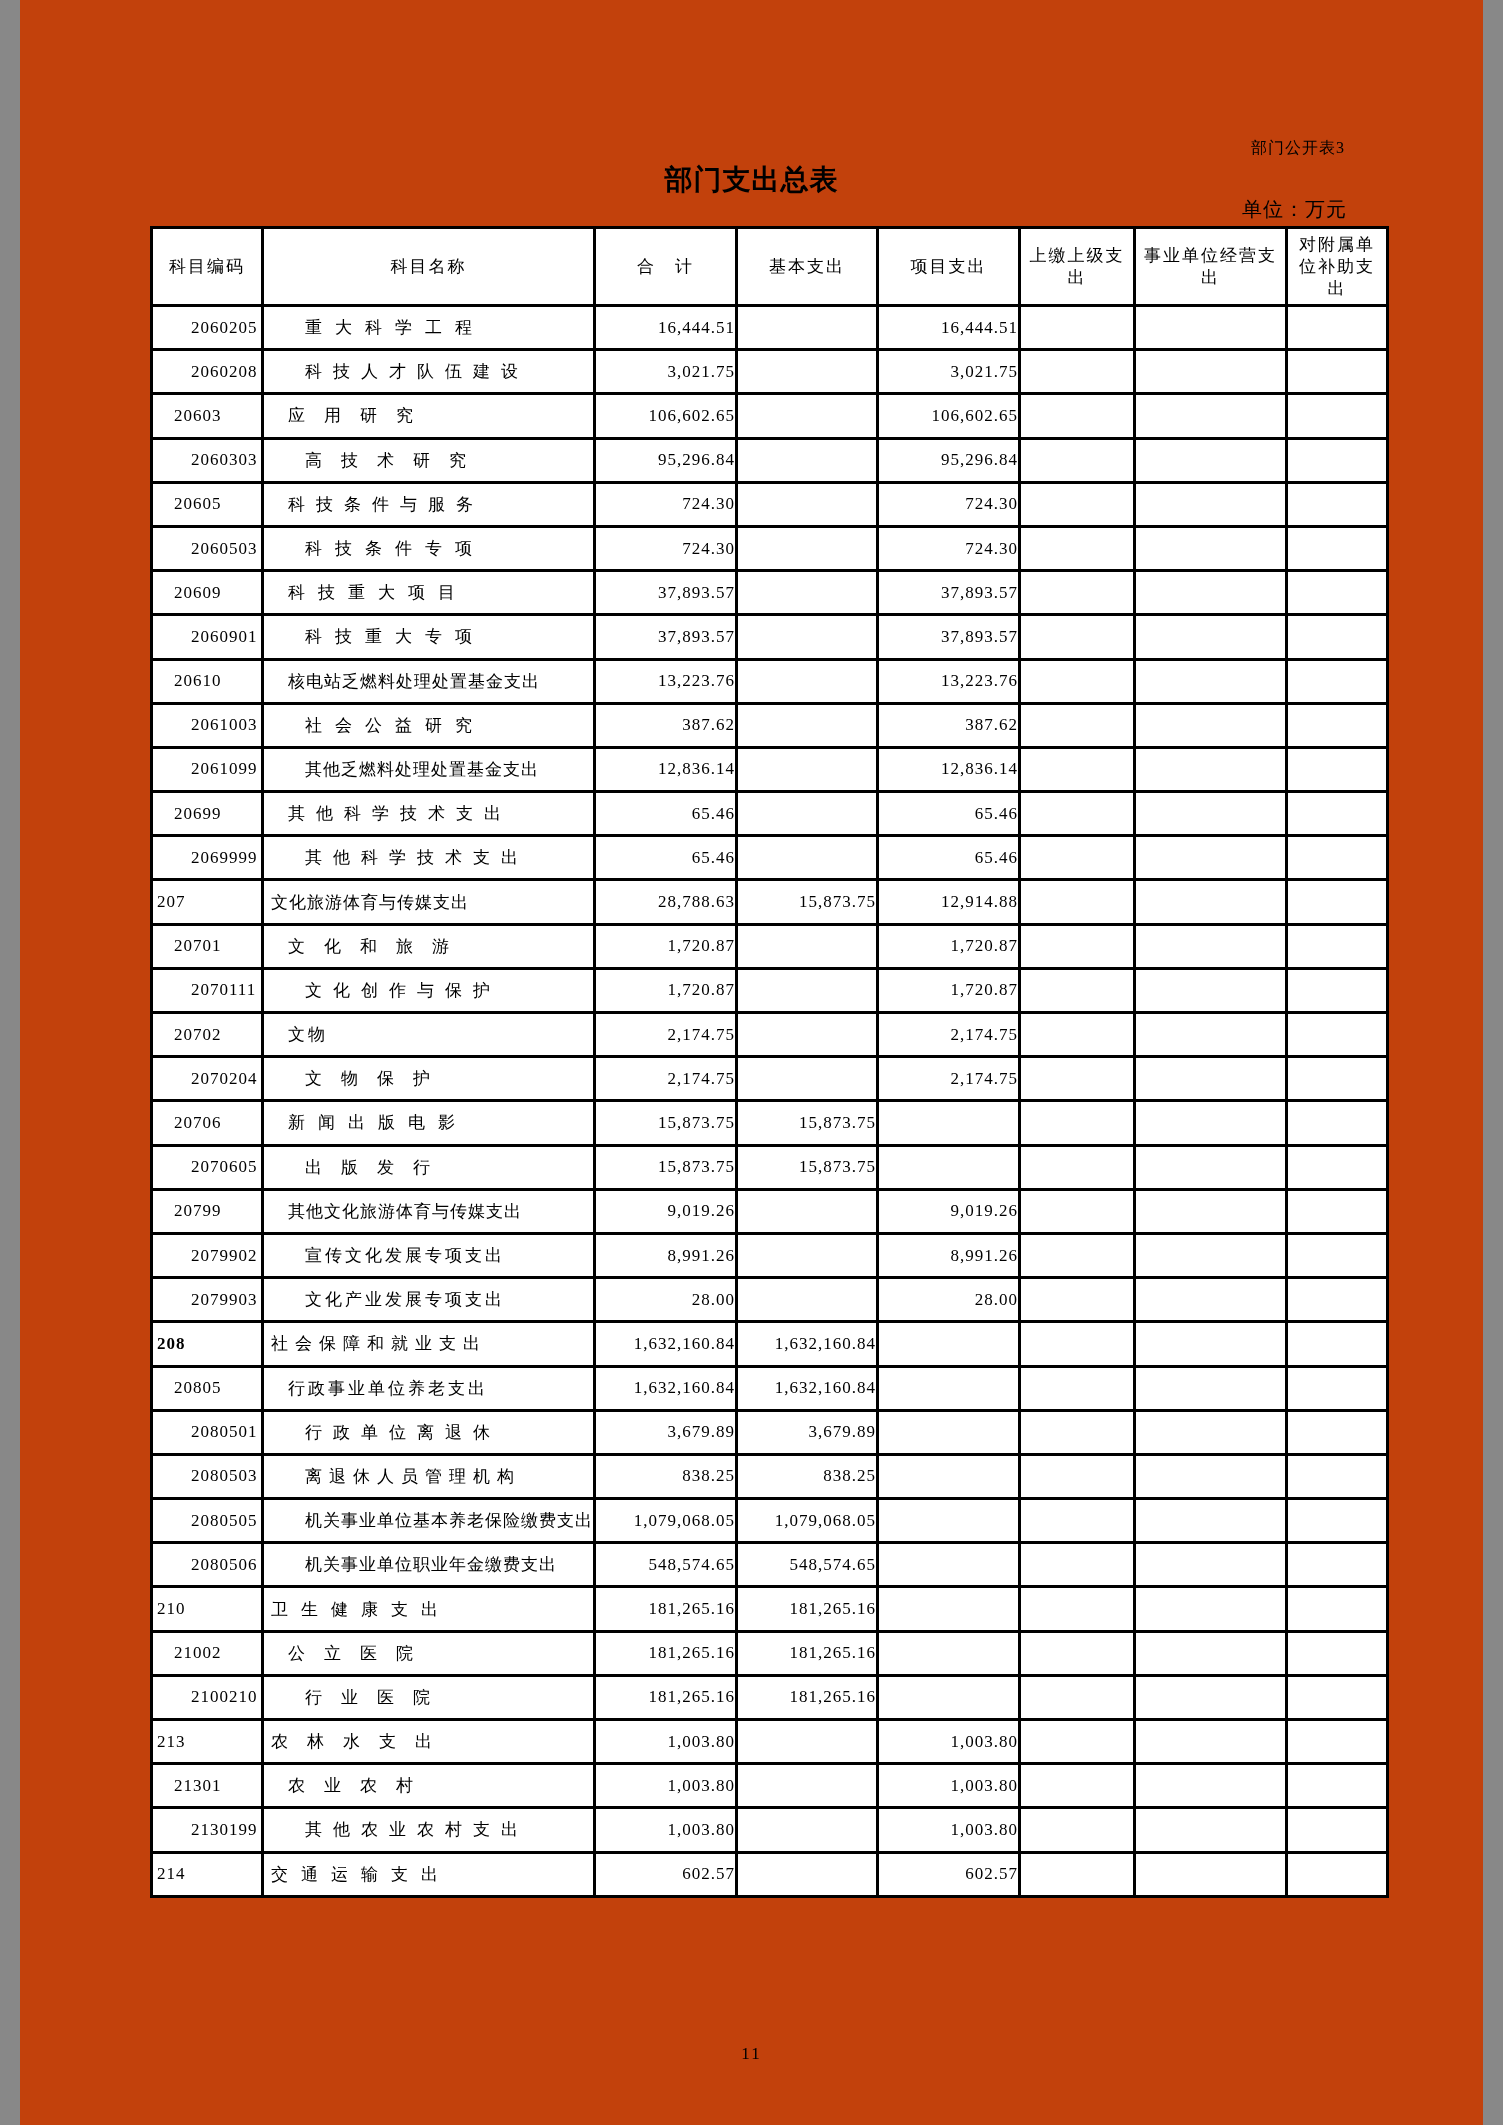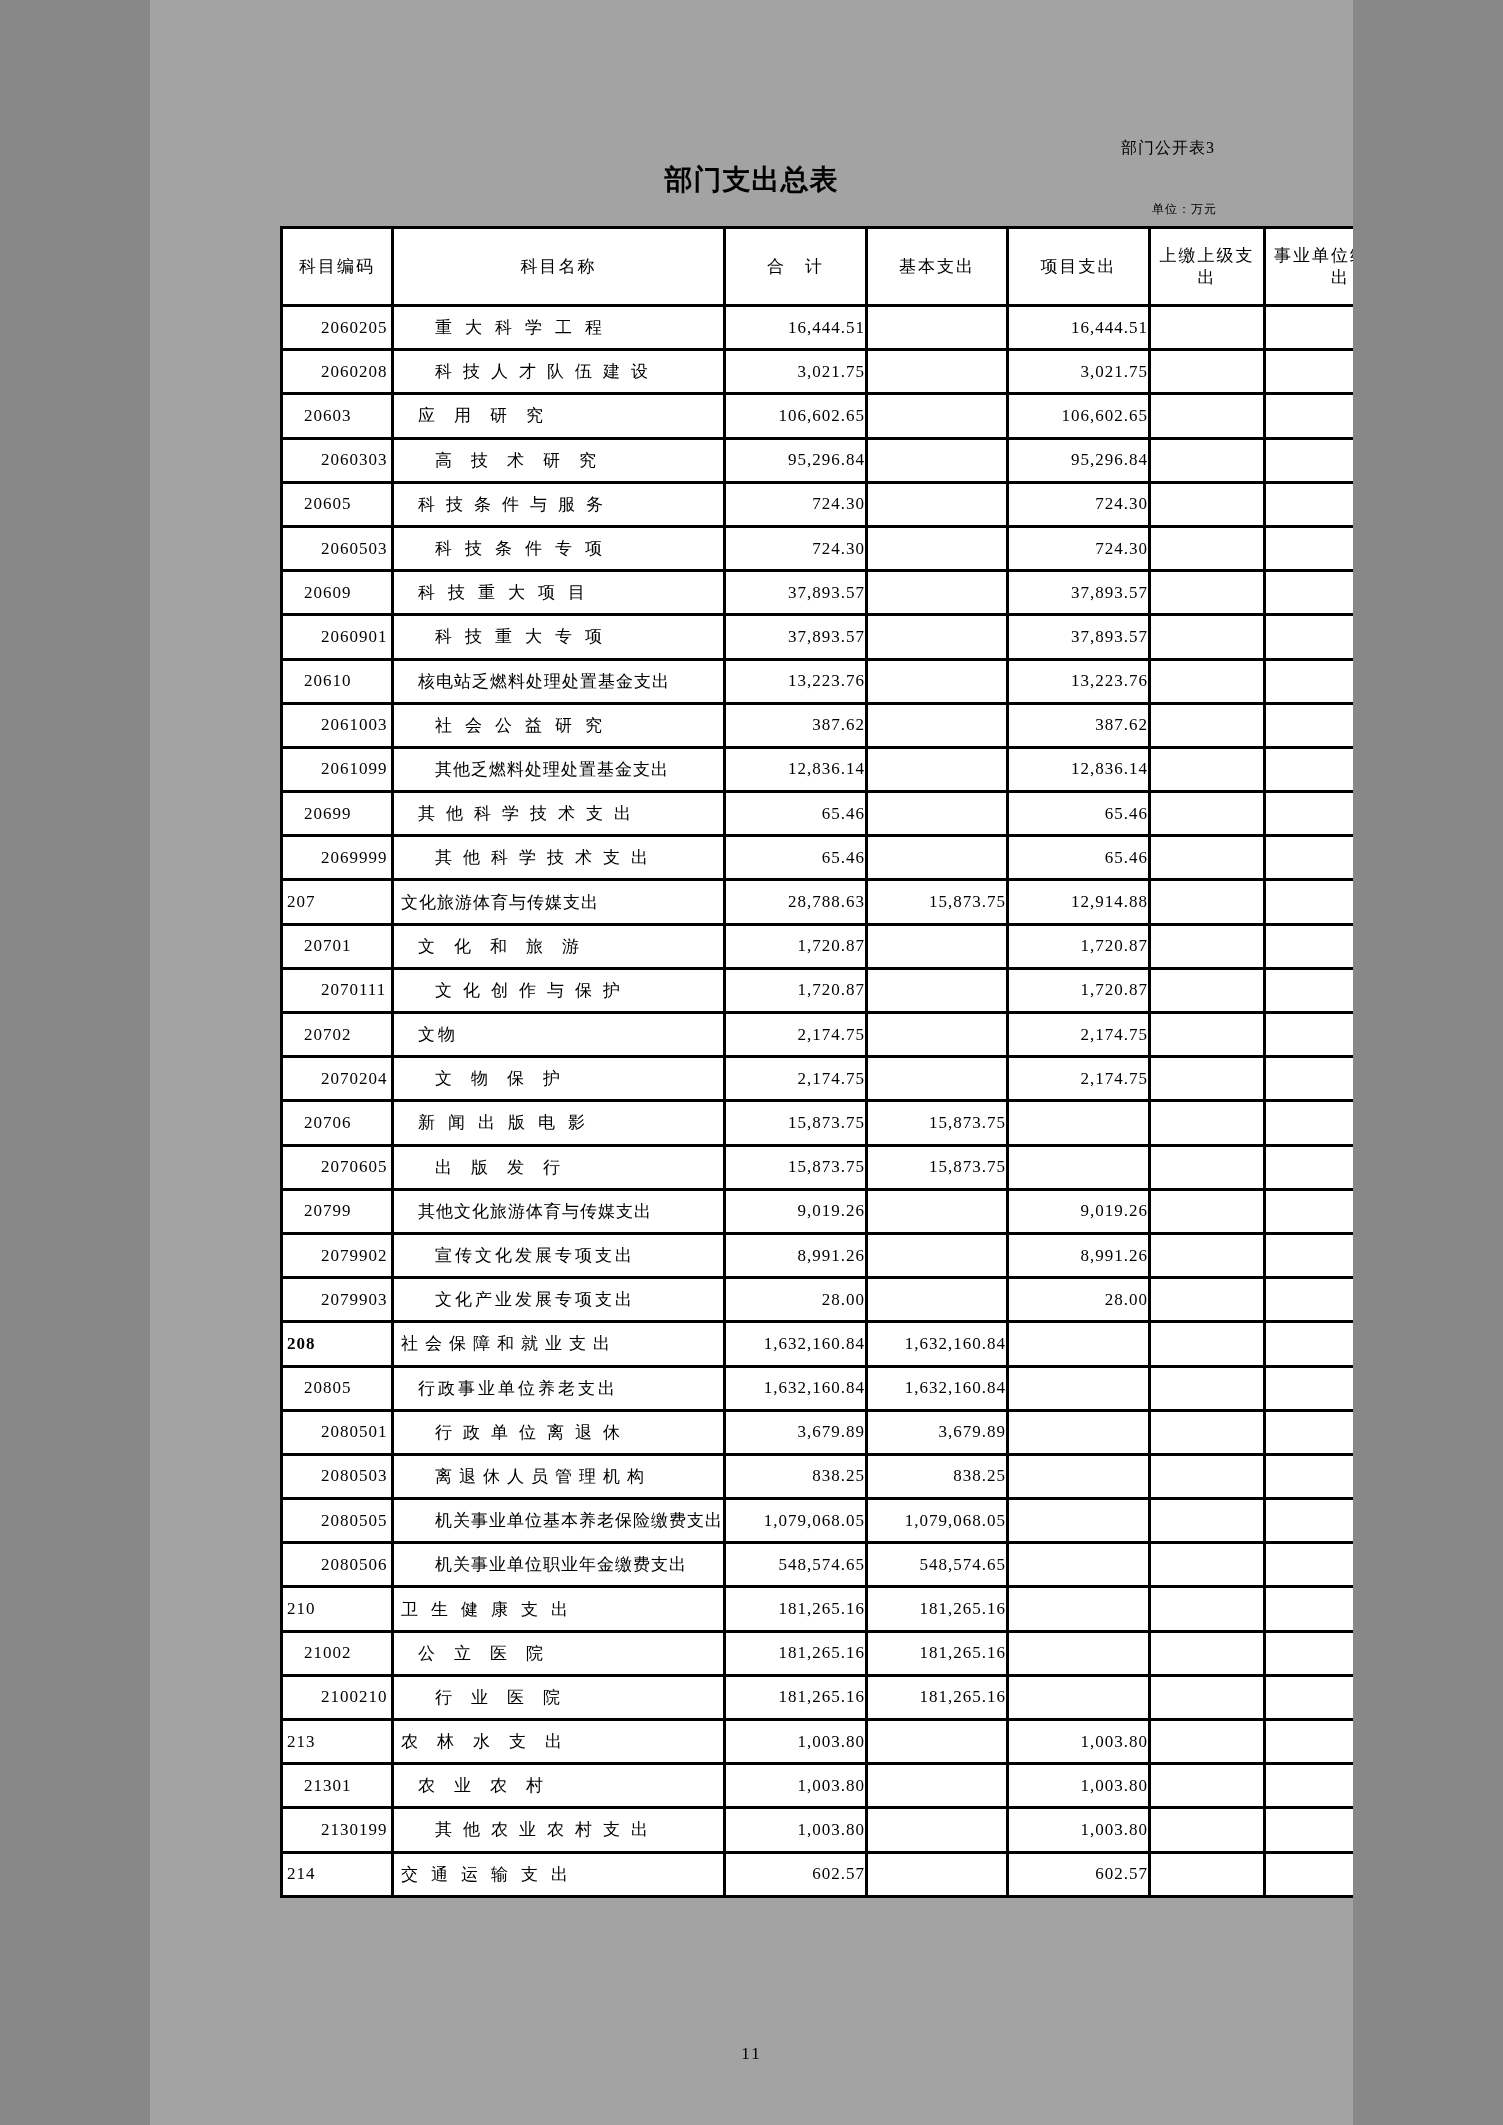--- a/index.html
+++ b/index.html
@@ -1,32 +1,32 @@
 <!DOCTYPE html>
 <html><head>
 <meta charset="utf-8">
 <style>
   html,body { margin:0; padding:0; background:#888; }
   .page {
-    position:relative; width:1203px; height:2125px; background:#a3a3a3;
+    position:relative; width:1463px; height:2125px; background:#c2410c;
     font-family:"Liberation Serif","DejaVu Serif",serif; color:#000;
     margin:0 auto; overflow:hidden;
   }
   .doc-label {
     position:absolute; top:139px; right:138px;
     font-size:16px; letter-spacing:1px; line-height:18px;
   }
   .title {
     position:absolute; top:161px; left:0; width:100%;
     text-align:center; font-size:28px; font-weight:bold; letter-spacing:1px;
     font-family:"Liberation Sans","DejaVu Sans",sans-serif;
   }
   .unit-label {
     position:absolute; top:200px; right:136px;
-    font-size:12px; letter-spacing:1px; line-height:18px;text-align:right;
+    font-size:20px; letter-spacing:1px; line-height:18px;text-align:right;
   }
   table.budget {
     position:absolute; left:130px; top:226px;
     border-collapse:collapse; table-layout:fixed; width:1239px;
     background:#fff;
   }
   table.budget th, table.budget td {
     border:3px solid #000; overflow:hidden; font-size:17px;
     vertical-align:middle; padding:0;
   }

